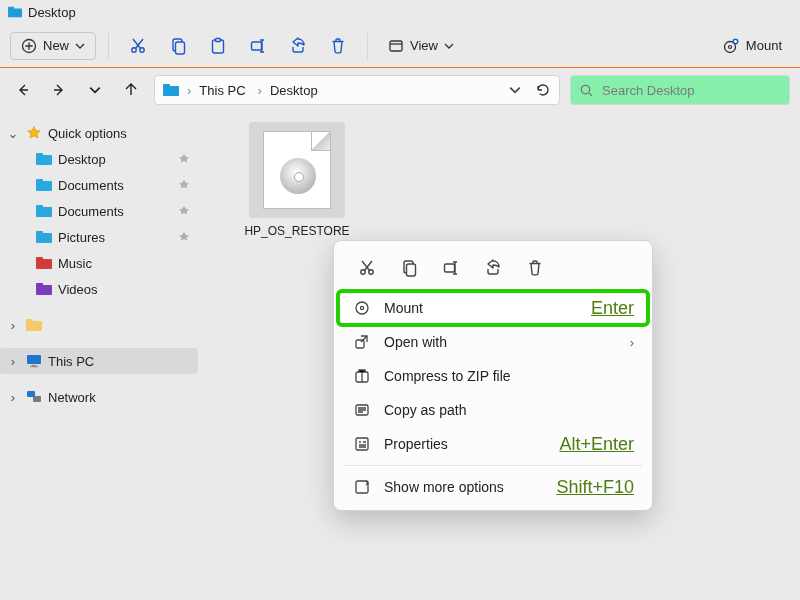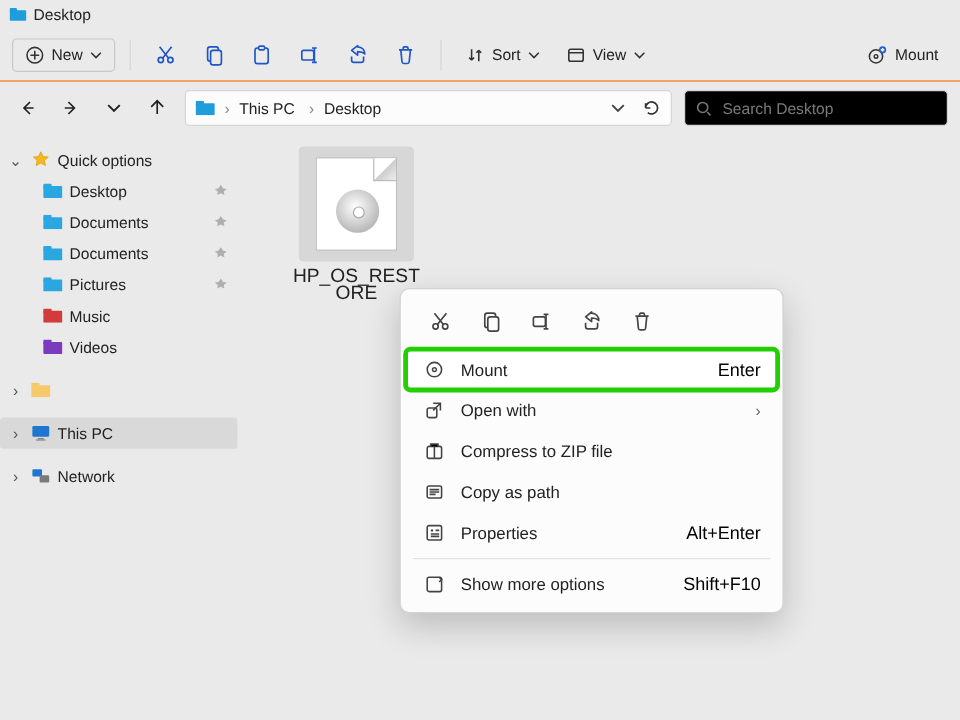--- a/index.html
+++ b/index.html
@@ -23,49 +23,49 @@
   .tbtn { display:flex; align-items:center; gap:6px; padding:5px 8px; border-radius:4px; cursor:pointer; }
   .tbtn svg { display:block; }
   .new-btn { border:1px solid #c8c8c8; padding:5px 10px; }
   .flex1 { flex:1; }
   
   .addr-row { display:flex; align-items:center; height:44px; padding:0 10px; gap:10px; }
   .nav-btn { width:26px; height:26px; display:flex; align-items:center; justify-content:center; border-radius:4px; cursor:pointer; }
   .addr-box { flex:1; display:flex; align-items:center; height:30px; background:#fcfcfc; border:1px solid #d5d5d5; border-radius:4px; padding:0 8px; gap:8px; }
   .addr-box .crumb { display:flex; align-items:center; gap:6px; }
   .addr-spacer { flex:1; }
-  .search-box { width:220px; height:30px; display:flex; align-items:center; background:#000000; border:1px solid #d5d5d5; border-radius:4px; padding:12px 8px; gap:8px; color:#7a7a7a; }
+  .search-box { width:220px; height:30px; display:flex; align-items:center; background:#86efac; border:1px solid #d5d5d5; border-radius:4px; padding:12px 8px; gap:8px; color:#7a7a7a; }
   
   .main { display:flex; height:calc(600px - 24px - 44px - 44px); }
   .sidebar { width:198px; padding:8px 0; overflow:hidden; }
   .node { display:flex; align-items:center; height:26px; gap:6px; padding:0 8px; cursor:pointer; border-radius:3px; }
   .node.child { padding-left:36px; }
   .node.root  { padding-left:6px; }
   .node.sel { background:#d9d9d9; }
   .node .label { flex:1; white-space:nowrap; overflow:hidden; text-overflow:ellipsis; }
   .pin { opacity:.6; }
   .caret { width:14px; text-align:center; color:#555; }
   .content { flex:1; position:relative; }
   
   .file { position:absolute; left:44px; top:10px; width:110px; text-align:center; cursor:pointer; }
   .file .thumb { width:96px; height:96px; margin:0 auto 6px; background:#d7d7d7; border-radius:4px; display:flex; align-items:center; justify-content:center; }
   .file .page { width:68px; height:78px; background:#fff; border:1px solid #bbb; position:relative; }
   .file .page::after { content:""; position:absolute; top:0; right:0; width:18px; height:18px; background:linear-gradient(135deg,#fff 49%,#ccc 50%,#eee 100%); border-left:1px solid #bbb; border-bottom:1px solid #bbb; }
   .file .disc { width:36px; height:36px; border-radius:50%; background:radial-gradient(circle at 45% 40%,#fff,#c9c9c9 55%,#9e9e9e); position:absolute; left:16px; top:26px; }
   .file .disc::after { content:""; position:absolute; left:14px; top:14px; width:8px; height:8px; border-radius:50%; background:#fff; border:1px solid #aaa; }
-  .file .fname { font-size:16px; line-height:14px; word-break:break-all; }
+  .file .fname { font-size:12px; line-height:14px; word-break:break-all; }
   
   .ctx { position:absolute; left:333px; top:240px; width:320px; background:#fcfcfc; border:1px solid #d3d3d3; border-radius:8px; box-shadow:0 10px 28px rgba(0,0,0,.2); padding:6px 4px; }
   .ctx-icons { display:flex; gap:12px; padding:6px 14px 8px; }
   .ctx-icons .ci { width:30px; height:30px; display:flex; align-items:center; justify-content:center; border-radius:4px; cursor:pointer; }
   .ctx hr { border:none; border-top:1px solid #e2e2e2; margin:4px 6px; }
   .ctx-item { display:flex; align-items:center; gap:12px; height:34px; padding:0 14px; border-radius:4px; cursor:pointer; }
   .ctx-item .ileft { width:20px; display:flex; justify-content:center; }
   .ctx-item .ilabel { flex:1; font-size:14px; }
-  .ctx-item .iaccel { color:#000000; font-size:15px; }
+  .ctx-item .iaccel { color:#4d7c0f; font-size:18px;text-decoration:underline; }
   .ctx-item.highlight { outline:4px solid #22d000; outline-offset:-2px; background:#fff; }
 </style>
 </head>
 <body>
 
 <div class="titlebar">
   <svg class="icn" viewBox="0 0 16 12">
       <rect width="16" height="10" y="2" rx="1" fill="#1e9ddb"></rect>
       <rect width="7" height="4" rx="1" fill="#1e9ddb"></rect>
     </svg>
@@ -116,29 +116,20 @@
         <path d="M9 2c4 0 6 3 6 6-2-2-4-2-6-2v3L4 5l5-4z" fill="none" stroke="#2156c7" stroke-width="1.4" stroke-linejoin="round"></path>
       </svg>
   </div>
   <div class="tbtn">
     <svg width="18" height="18" viewBox="0 0 18 18">
         <path d="M3.5 4.5h11M7 4V3a1 1 0 0 1 1-1h2a1 1 0 0 1 1 1v1M5 4.5l1 10a1.5 1.5 0 0 0 1.5 1.4h3A1.5 1.5 0 0 0 12 14.5l1-10" fill="none" stroke="#2156c7" stroke-width="1.4"></path>
       </svg>
   </div>
   <div class="sep"></div>
 
-  <div class="tbtn">
-    <svg width="16" height="16" viewBox="0 0 16 16">
-        <path d="M5 3v9m0 0-2-2m2 2 2-2M11 13V4m0 0-2 2m2-2 2 2" fill="none" stroke="#333" stroke-width="1.3"></path>
-      </svg>
-    <span>Sort</span>
-    <svg width="10" height="10" viewBox="0 0 10 10">
-        <path d="M1 3l4 4 4-4" fill="none" stroke="#333" stroke-width="1.3"></path>
-      </svg>
-  </div>
   <div class="tbtn">
     <svg width="16" height="16" viewBox="0 0 16 16">
         <rect x="2" y="3" width="12" height="10" rx="1.5" fill="none" stroke="#333" stroke-width="1.3"></rect>
         <path d="M2 6h12" stroke="#333" stroke-width="1.3"></path>
       </svg>
     <span>View</span>
     <svg width="10" height="10" viewBox="0 0 10 10">
         <path d="M1 3l4 4 4-4" fill="none" stroke="#333" stroke-width="1.3"></path>
       </svg>
   </div>

